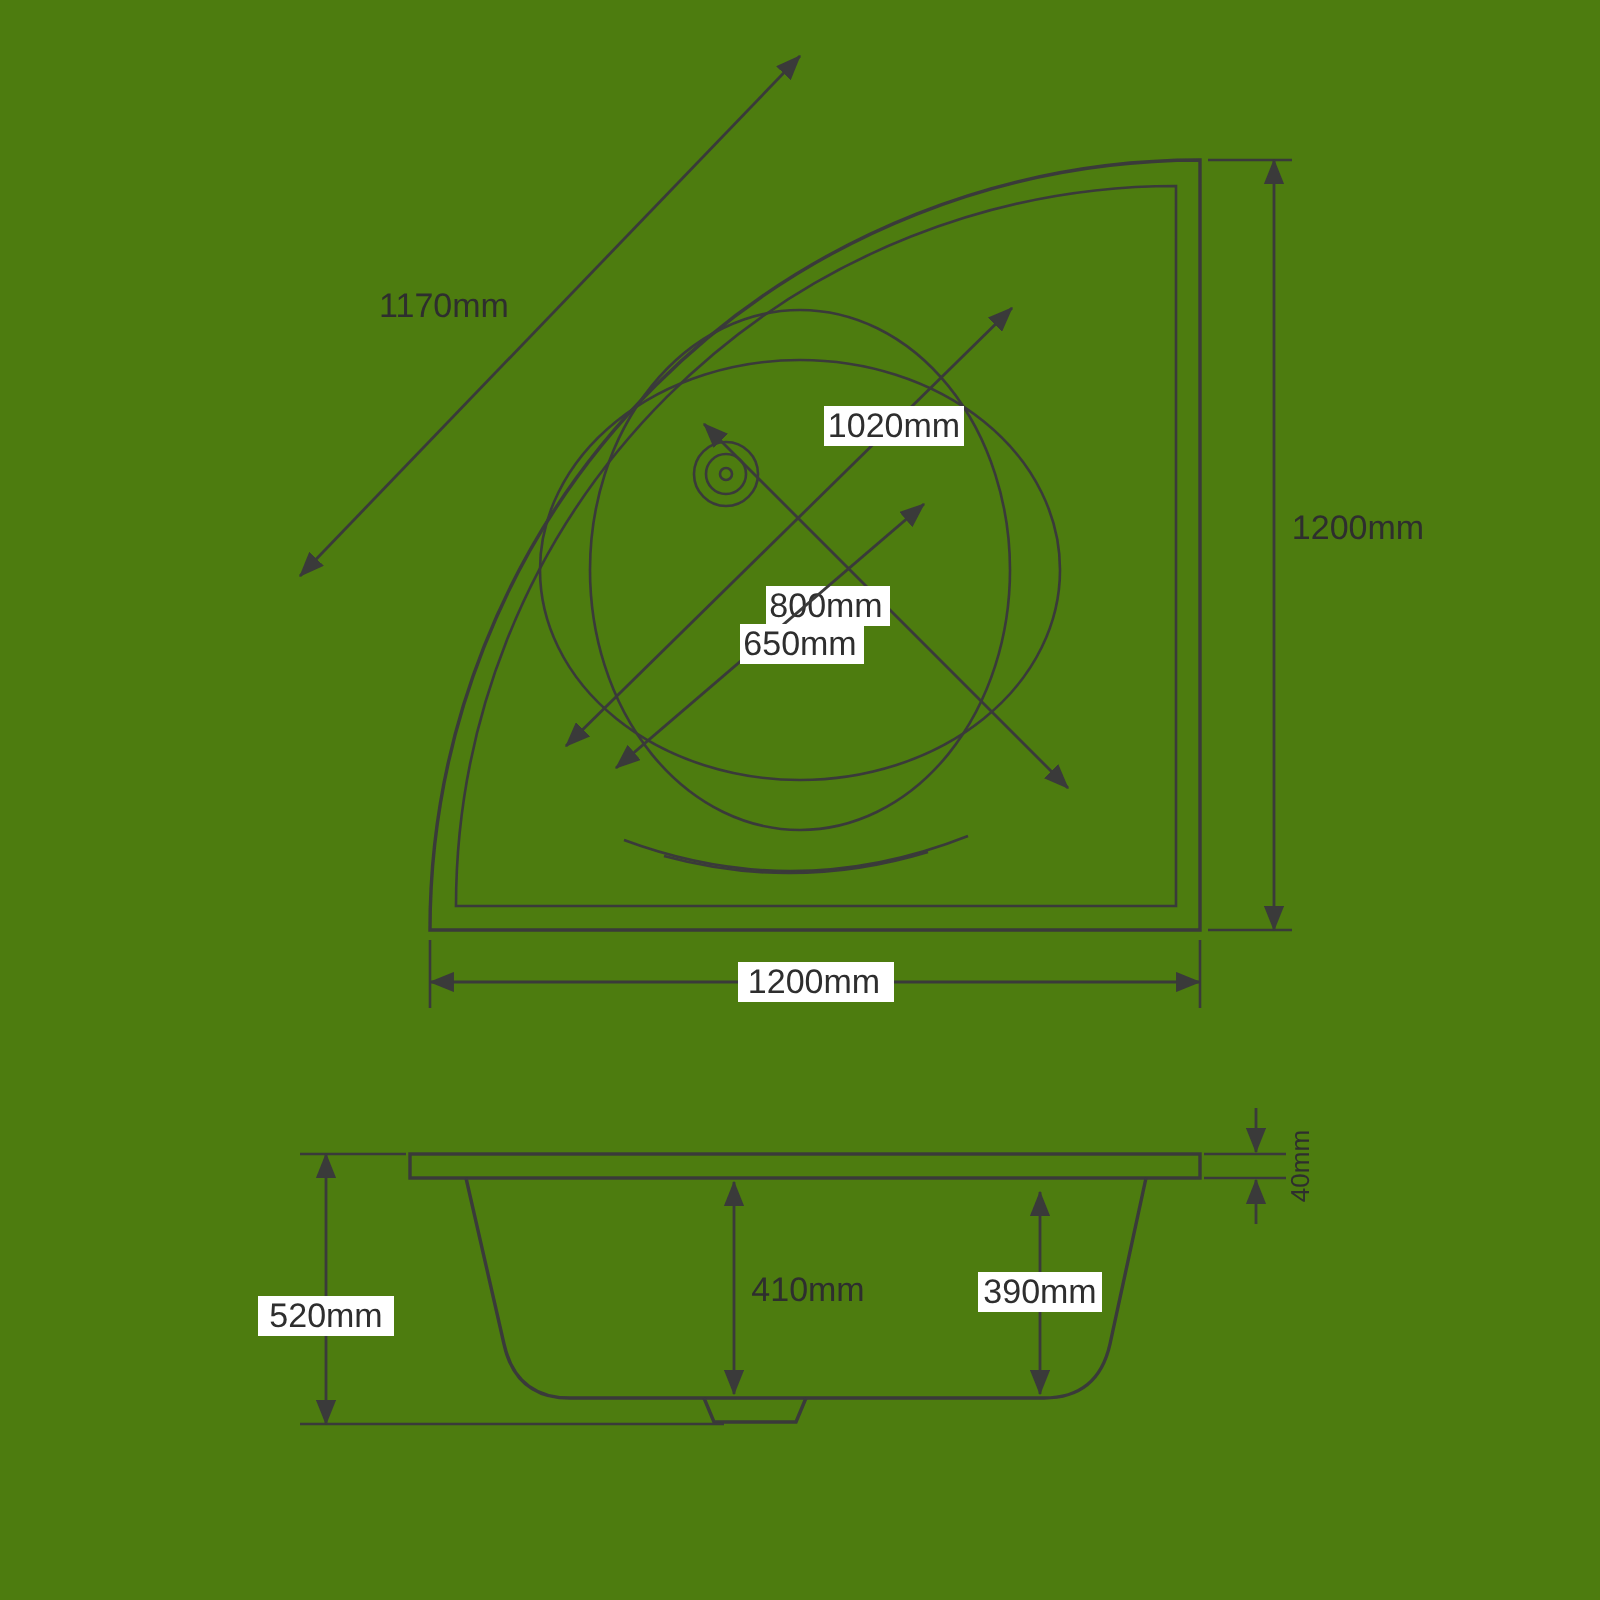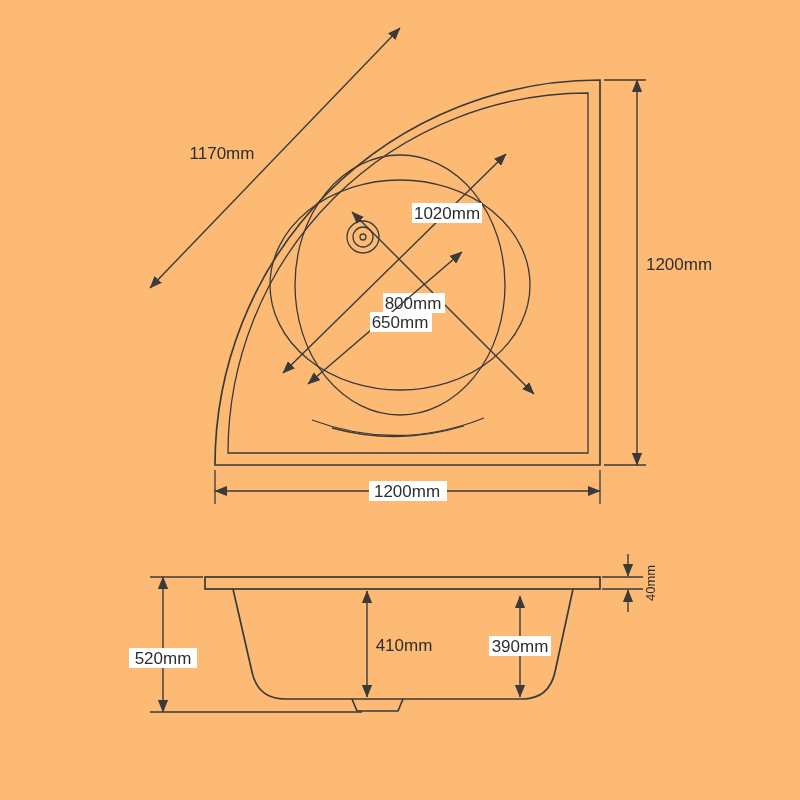--- a/index.html
+++ b/index.html
@@ -6,21 +6,21 @@
     margin: 0;
     padding: 0;
     background: #ffffff;
     width: 800px;
     height: 800px;
     overflow: hidden;
   }
   .canvas {
     width: 800px;
     height: 800px;
-    background: #fdba74;
+    background: #4d7c0f;
   }
   svg { display: block; }
   svg text {
     font-family: "Liberation Sans", sans-serif;
     font-size: 17px;
     fill: #2e2e2e;
   }
   svg text.small { font-size: 13px; }
   .geo  { fill: none; stroke: #3a3a3a; stroke-width: 1.7; }
   .thin { fill: none; stroke: #3a3a3a; stroke-width: 1.3; }

